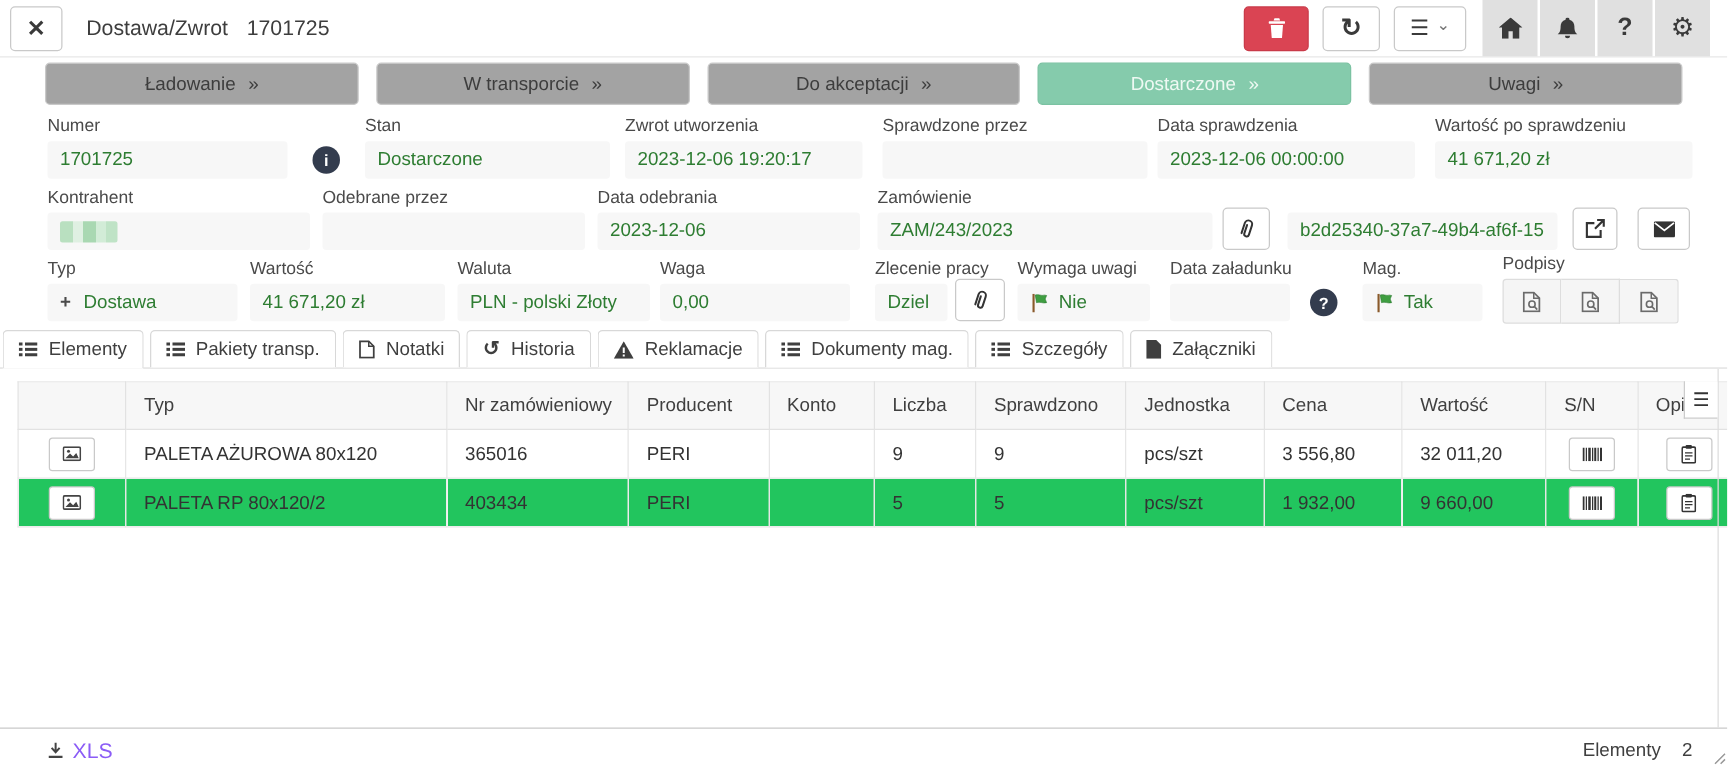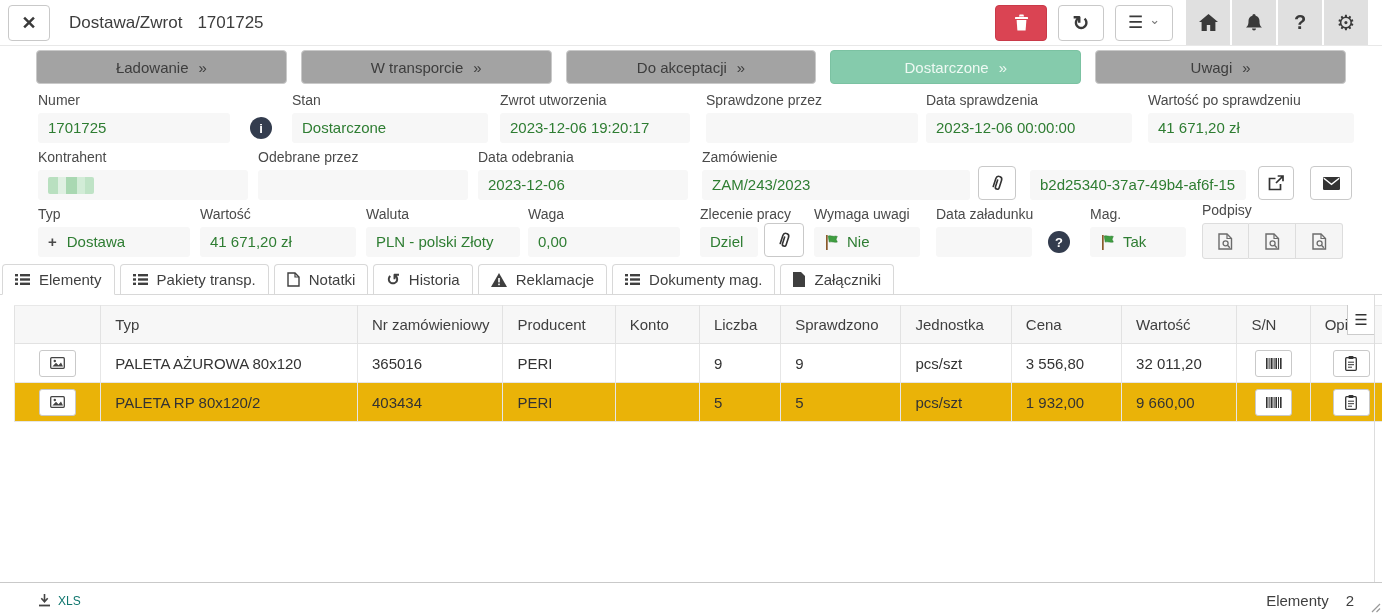--- a/index.html
+++ b/index.html
@@ -61,26 +61,26 @@
   .content .col-line { position:absolute; top:0; bottom:0; right:7px; border-left:1px solid #ddd; }
   .colmenu-btn { position:absolute; top:10px; right:8px; width:27px; height:30px; background:#fff; border:none; border-left:1px solid #ccc; border-bottom:1px solid #ccc; display:flex; align-items:center; justify-content:center; font-size:15px; color:#333; cursor:pointer; z-index:3; }
   table.grid { border-collapse:collapse; table-layout:fixed; margin:10px 0 0 14px; width:1392px; font-size:15px; }
   table.grid col.c0{width:86px} table.grid col.c1{width:256px} table.grid col.c2{width:145px}
   table.grid col.c3{width:112px} table.grid col.c4{width:84px} table.grid col.c5{width:81px}
   table.grid col.c6{width:120px} table.grid col.c7{width:110px} table.grid col.c8{width:110px}
   table.grid col.c9{width:115px} table.grid col.c10{width:73px} table.grid col.c11{width:95px}
   table.grid th { background:#f7f7f7; font-weight:normal; color:#3f3f3f; text-align:left; height:38px; padding:0 8px 0 14px; border:1px solid #e2e2e2; border-top:1px solid #e8e8e8; white-space:nowrap; overflow:hidden; }
   table.grid td { height:39px; padding:0 8px 0 14px; border:1px solid #e6e6e6; border-top:1px solid #ddd; color:#333; white-space:nowrap; overflow:hidden; }
   table.grid td.ctr { text-align:center; padding:0; }
-  table.grid tr.alt td { background:#eab308; }
+  table.grid tr.alt td { background:#22c55e; }
   .cell-btn { width:37px; height:27px; background:#fff; border:1px solid #c9c9c9; border-radius:3px; display:inline-flex; align-items:center; justify-content:center; cursor:pointer; vertical-align:middle; }
 
   
   .footer { height:36px; border-top:1px solid #c9c9c9; display:flex; align-items:center; padding:0 26px 0 38px; position:relative; }
-  .xls-btn { display:inline-flex; align-items:center; gap:7px; font-size:12px; color:#0f766e; background:none; border:none; cursor:pointer; }
+  .xls-btn { display:inline-flex; align-items:center; gap:7px; font-size:17px; color:#8b5cf6; background:none; border:none; cursor:pointer; }
   .footer .spacer { flex:1; }
   .elem-count { font-size:15px; color:#3f3f3f; display:flex; gap:17px; margin-right:2px; }
   .grip { position:absolute; right:1px; bottom:1px; }
 </style>
 </head>
 <body>
 
 <div class="app">
 
   <div class="topbar">
@@ -392,20 +392,35 @@
               <rect y="1" width="3" height="2.4"></rect>
               <rect x="5" y="1" width="10" height="2.4"></rect>
               <rect y="5.3" width="3" height="2.4"></rect>
               <rect x="5" y="5.3" width="10" height="2.4"></rect>
               <rect y="9.6" width="3" height="2.4"></rect>
               <rect x="5" y="9.6" width="10" height="2.4"></rect>
             </g>
           </svg>
         </span>
       <span>Dokumenty mag.</span>
+    </div>
+    <div class="tab">
+      <span style="display:inline-flex">
+          <svg width="15" height="13" viewBox="0 0 15 13">
+            <g fill="#3f3f3f">
+              <rect y="1" width="3" height="2.4"></rect>
+              <rect x="5" y="1" width="10" height="2.4"></rect>
+              <rect y="5.3" width="3" height="2.4"></rect>
+              <rect x="5" y="5.3" width="10" height="2.4"></rect>
+              <rect y="9.6" width="3" height="2.4"></rect>
+              <rect x="5" y="9.6" width="10" height="2.4"></rect>
+            </g>
+          </svg>
+        </span>
+      <span>Szczegóły</span>
     </div>
     <div class="tab">
       <span style="display:inline-flex">
           <svg width="12" height="15" viewBox="0 0 12 15">
             <path d="M0 0 h8 l4 4 v11 H0 Z" fill="#3f3f3f"></path>
           </svg>
         </span>
       <span>Załączniki</span>
     </div>
   </div>

